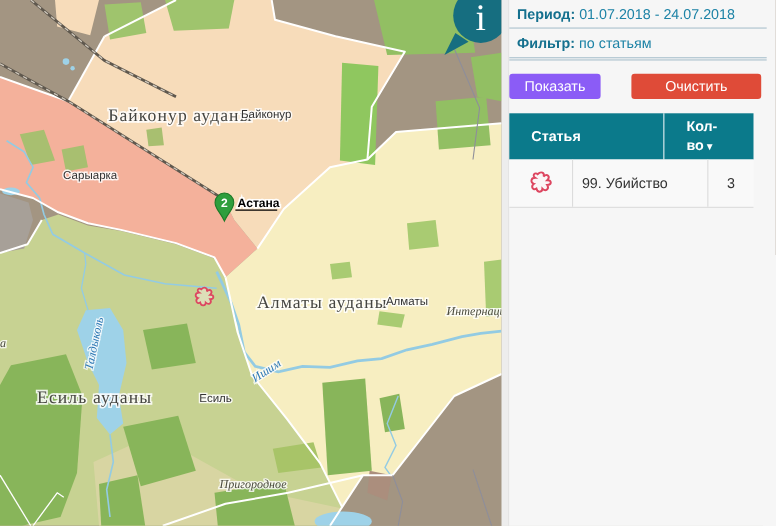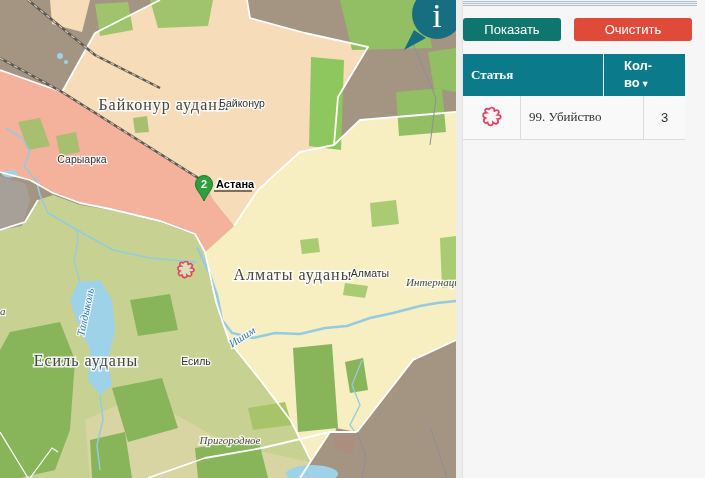--- a/index.html
+++ b/index.html
@@ -24,31 +24,31 @@
   .marker-num{font-size:11px;font-weight:bold;fill:#fff;}
   .info-i{font-family:"Liberation Serif",serif;font-size:34px;fill:#fff;}
   
   .panel{position:absolute;left:463px;top:0;width:242px;height:478px;background:#f6f6f6;}
   .p-row{padding:5px 7px 4px 7px;font-size:13px;color:#1d83a6;white-space:nowrap;}
   .p-label{font-weight:bold;color:#14708e;}
   .p-divider{border-top:1px solid #a9c0cc;margin:1px 8px 1px 0;}
   .p-buttons{display:flex;justify-content:space-between;padding:11px 13px 11px 0;}
   .p-buttons button{border:none;border-radius:3px;color:#fff;font-size:13px;
     font-family:"Liberation Sans",sans-serif;padding:4px 0;cursor:pointer;}
-  .btn-green{background:#0f766e;width:98px;}
+  .btn-green{background:#8b5cf6;width:83px;}
   .btn-red{background:#df4b38;width:118px;}
   .crime-table{width:222px;margin-top:2px;font-size:13px;}
   .t-head{display:flex;background:#0b7a8b;color:#fff;font-weight:bold;}
-  .th-article{flex:1;padding:11px 8px;display:flex;align-items:center;font-family:Liberation Serif, serif;}
+  .th-article{flex:1;padding:11px 20px;display:flex;align-items:center;}
   .th-count{width:41px;border-left:1px solid rgba(255,255,255,.9);padding:4px 20px;line-height:1.3;
     overflow-wrap:break-word;cursor:pointer;}
   .sort{font-size:9px;margin-left:1px;}
   .t-row{display:flex;background:#f9f9f9;border-bottom:1px solid #dcdcdc;cursor:pointer;}
   .td-icon{width:57px;border-right:1px solid #dcdcdc;display:flex;align-items:center;justify-content:center;height:43px;}
-  .td-article{flex:1;border-right:1px solid #dcdcdc;display:flex;align-items:center;padding:0 8px;color:#333;font-family:Liberation Serif, serif;}
+  .td-article{flex:1;border-right:1px solid #dcdcdc;display:flex;align-items:center;padding:0 8px;color:#333;}
   .td-count{width:41px;display:flex;align-items:center;justify-content:center;color:#333;}
 </style>
 </head>
 <body>
 
 <div class="map-wrap">
 <svg width="456" height="478" viewBox="0 0 456 478" xmlns="http://www.w3.org/2000/svg">
 
   <rect x="0" y="0" width="456" height="478" fill="#a39582"></rect>
 
@@ -161,22 +161,30 @@
     <path d="M414,30 L404,50 L426,38 Z" fill="#166e80"></path>
     <circle cx="437" cy="14" r="25" fill="#166e80"></circle>
     <text class="info-i" text-anchor="middle" x="437" y="27">i</text>
   </g>
 </svg>
 </div>
 
 <div class="divider-strip"></div>
 
 <div class="panel">
+  <div class="p-row">
+    <span class="p-label">Период:</span>
+    <span class="p-value">01.07.2018 - 24.07.2018</span>
+  </div>
   <div class="p-divider"></div>
 
+  <div class="p-row">
+    <span class="p-label">Фильтр:</span>
+    <span class="p-value">по статьям</span>
+  </div>
   <div class="p-divider"></div>
 
   <div class="p-divider"></div>
 
   <div class="p-buttons">
     <button class="btn-green">Показать</button>
     <button class="btn-red">Очистить</button>
   </div>
 
   <div class="crime-table">

